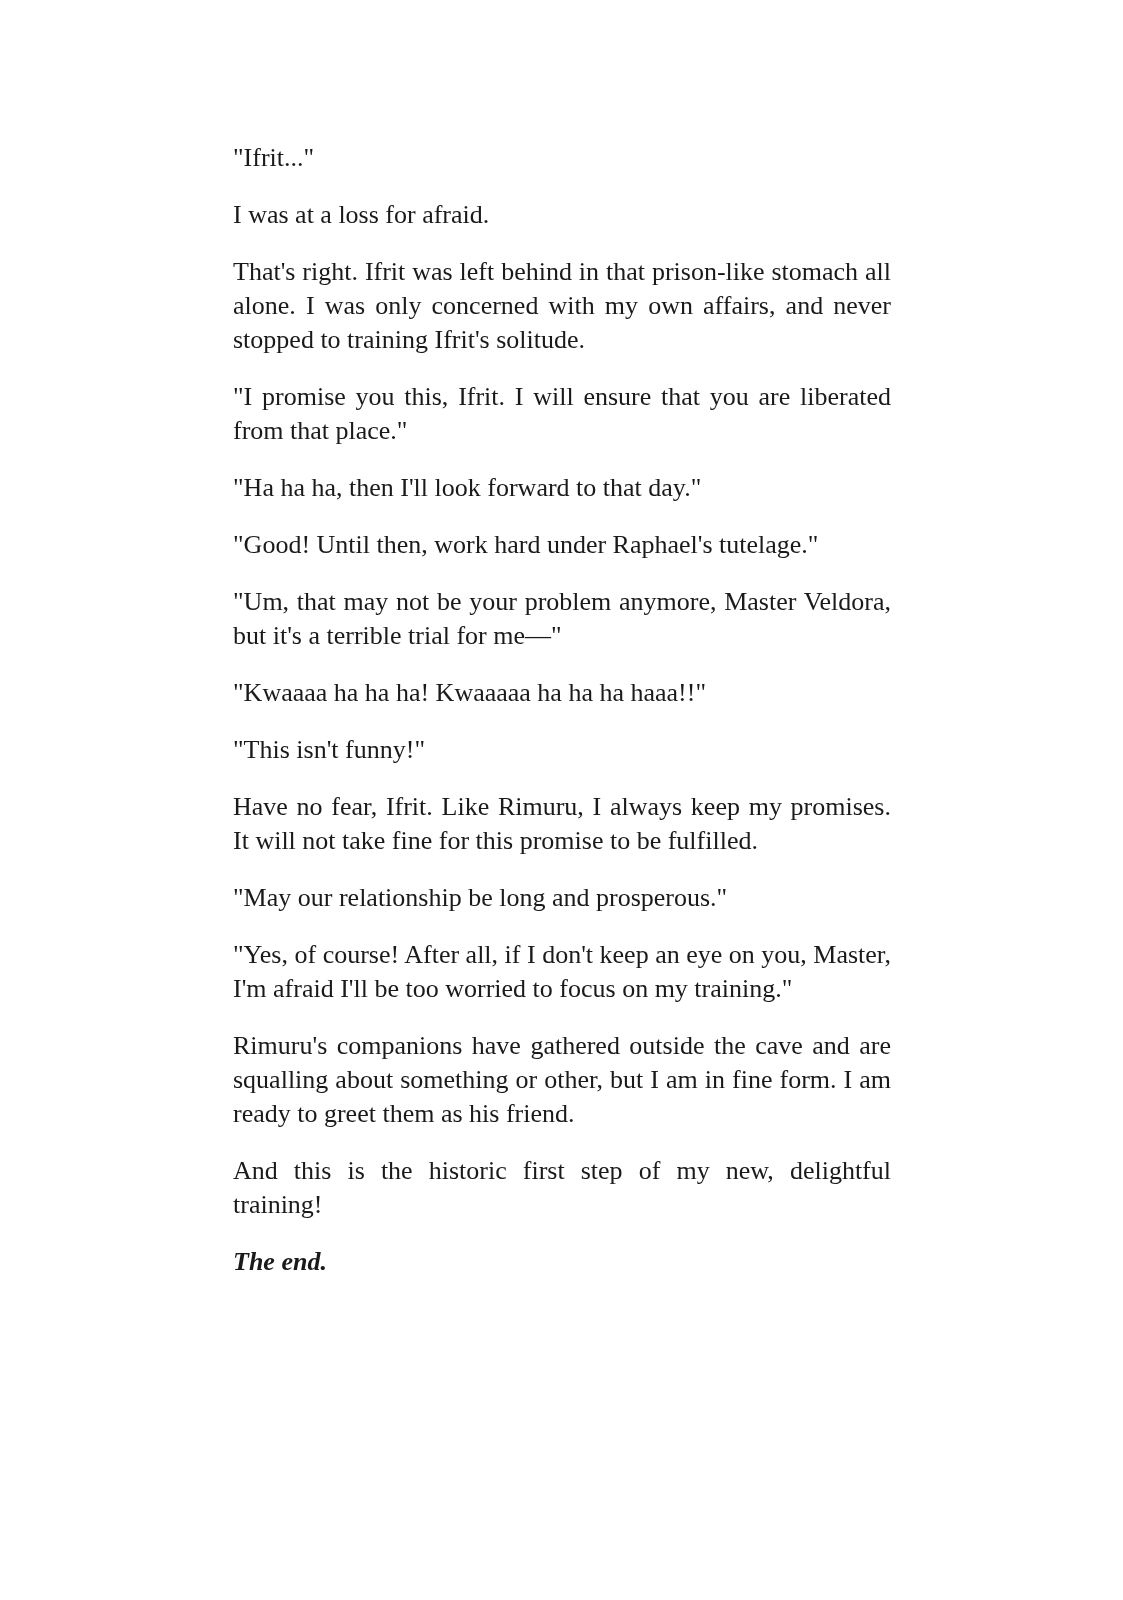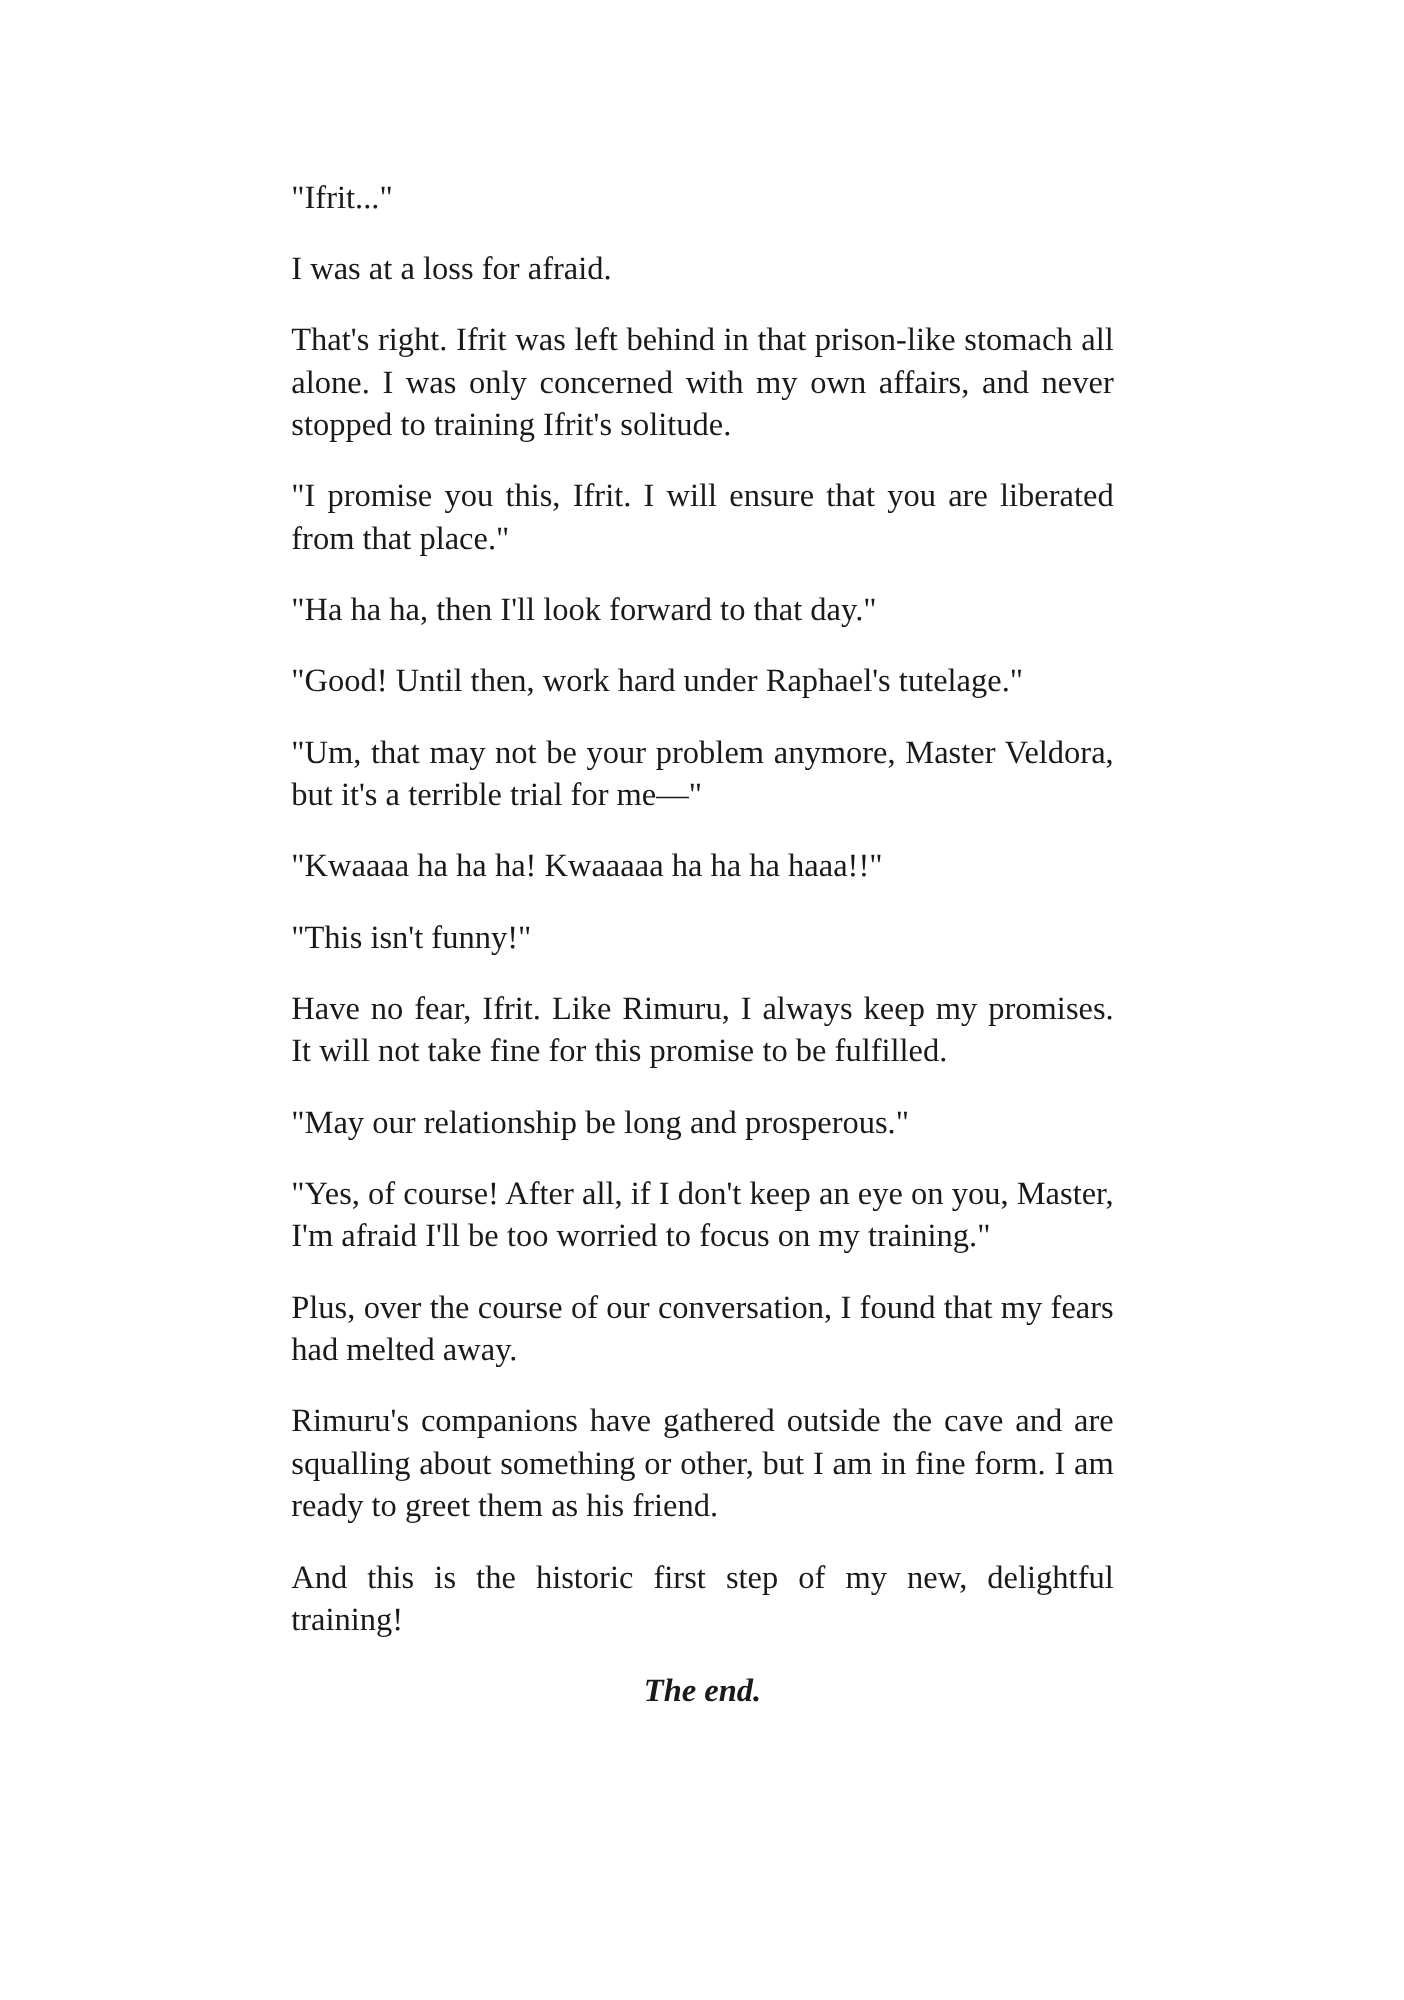--- a/index.html
+++ b/index.html
@@ -24,38 +24,37 @@
     line-height: 34px;
     color: #1a1a1a;
     text-align: justify;
   }
   .text-block p {
     margin: 0 0 23px 0;
   }
   .text-block p.the-end {
     font-style: italic;
     font-weight: bold;
-    text-align: center;
+    text-align: left;
   }
 </style>
 </head>
 <body>
 
 <div class="page">
   <div class="text-block">
     <p>"Ifrit..."</p>
     <p>I was at a loss for afraid.</p>
     <p>That's right. Ifrit was left behind in that prison-like stomach all alone. I was only concerned with my own affairs, and never stopped to training Ifrit's solitude.</p>
     <p>"I promise you this, Ifrit. I will ensure that you are liberated from that place."</p>
     <p>"Ha ha ha, then I'll look forward to that day."</p>
     <p>"Good! Until then, work hard under Raphael's tutelage."</p>
     <p>"Um, that may not be your problem anymore, Master Veldora, but it's a terrible trial for me—"</p>
     <p>"Kwaaaa ha ha ha! Kwaaaaa ha ha ha haaa!!"</p>
     <p>"This isn't funny!"</p>
     <p>Have no fear, Ifrit. Like Rimuru, I always keep my promises. It will not take fine for this promise to be fulfilled.</p>
     <p>"May our relationship be long and prosperous."</p>
     <p>"Yes, of course! After all, if I don't keep an eye on you, Master, I'm afraid I'll be too worried to focus on my training."</p>
-    <p>Plus, over the course of our conversation, I found that my fears had melted away.</p>
     <p>Rimuru's companions have gathered outside the cave and are squalling about something or other, but I am in fine form. I am ready to greet them as his friend.</p>
     <p>And this is the historic first step of my new, delightful training!</p>
     <p class="the-end">The end.</p>
   </div>
 </div>
 
 </body></html>

